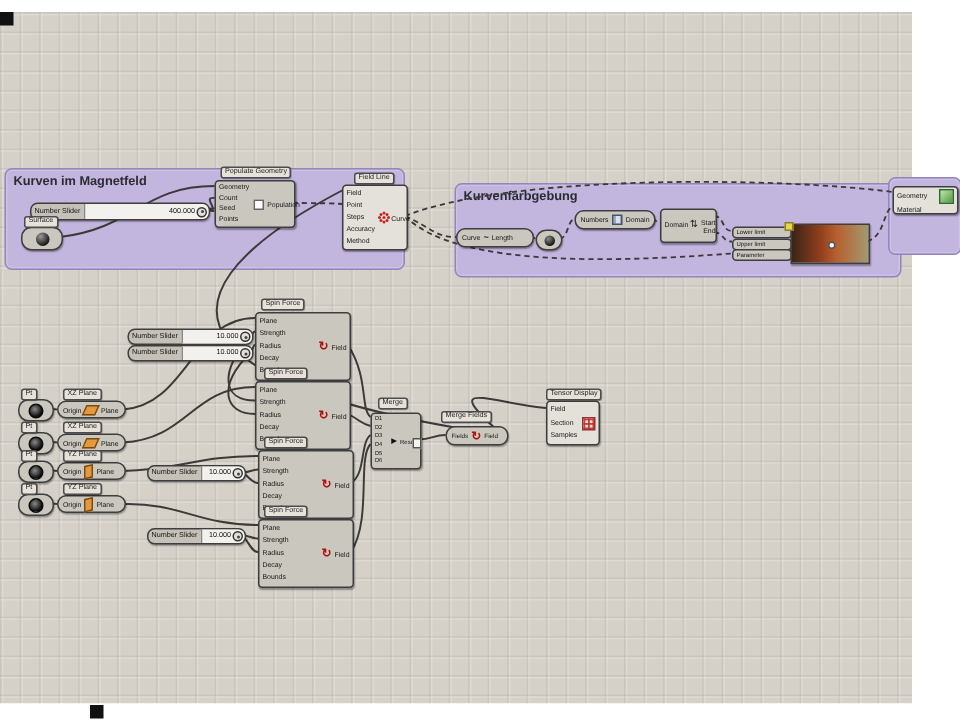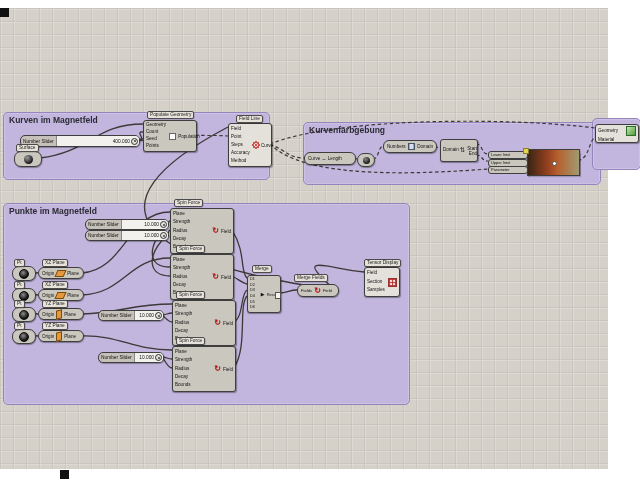--- a/index.html
+++ b/index.html
@@ -80,23 +80,20 @@
 
 <div id="canvas">
 
   <div class="grp" style="left:3px;top:104px;width:265px;height:66px">
     <div class="gtitle">Kurven im Magnetfeld</div>
   </div>
   <div class="grp" style="left:303px;top:114px;width:296px;height:61px">
     <div class="gtitle">Kurvenfarbgebung</div>
   </div>
   <div class="grp" style="left:592px;top:110px;width:47px;height:50px"></div>
-  <div class="grp" style="left:3px;top:195px;width:405px;height:200px">
-    <div class="gtitle">Punkte im Magnetfeld</div>
-  </div>
 
   <svg class="wires" width="640" height="480">
     <g fill="none" stroke="#3c3936" stroke-width="1.3">
       <path d="M138,132 C148,133 134,123 143,124"></path>
       <path d="M138,132 C150,134 132,131 143,131"></path>
       <path d="M40,150 C90,144 95,116 143,116"></path>
       <path d="M335,282 C140,254 78,198 228,119"></path>
       <path d="M335,282 C292,244 325,260 364,264"></path>
       <path d="M82,265 C125,262 128,204 170,204"></path>
       <path d="M82,287 C125,285 128,250 170,250"></path>

